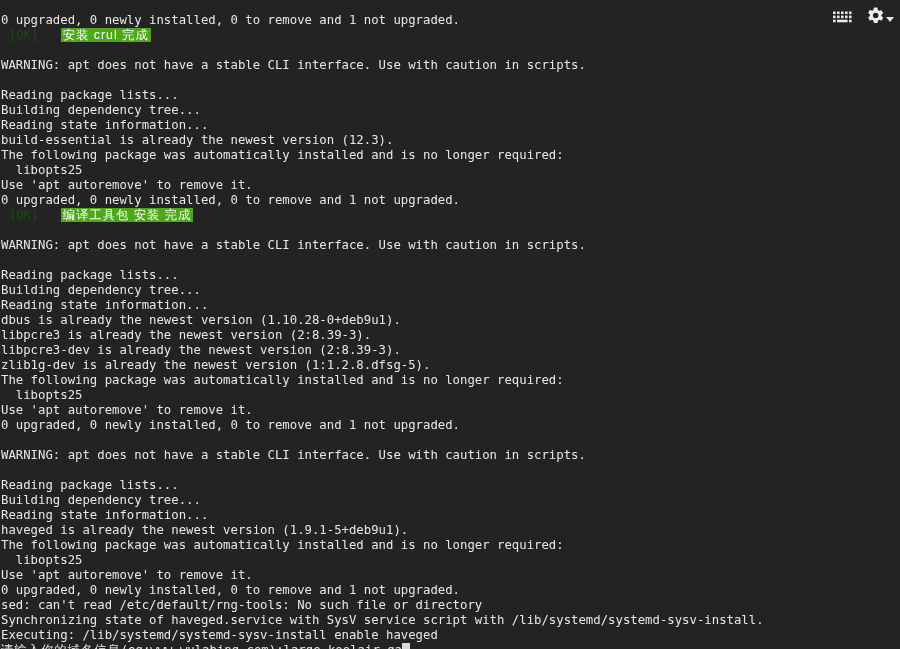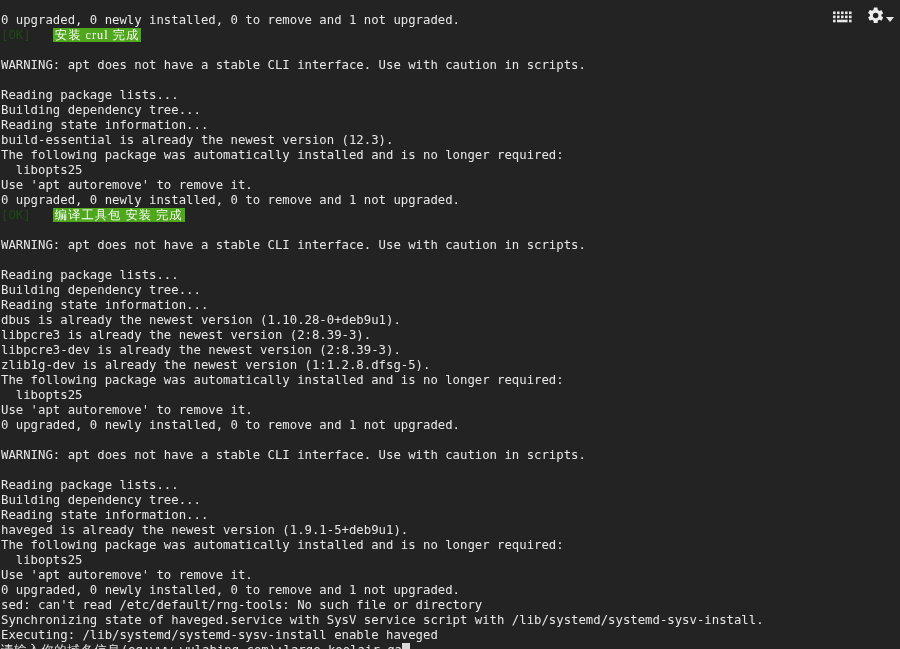--- a/index.html
+++ b/index.html
@@ -70,35 +70,36 @@
   }
   .line {
     height: 15px;
     white-space: pre;
     display: block;
   }
   .line.blank { color: transparent; }
 
   .ok-tag {
     color: #1d4a13;
+    margin-left: 8px;
   }
   .hl-green {
     background: #4fa81b;
     color: #ffffff;
     padding: 0 2px;
   }
   .cursor {
     display: inline-block;
     width: 8px;
     height: 13px;
     background: #d9d9d9;
     vertical-align: -2px;
   }
   .cjk {
-    font-family: Liberation Serif, serif;
+    font-family: Liberation Sans, sans-serif;
     letter-spacing: 1px;
   }
 </style>
 </head>
 <body>
 
 <div id="terminal">
 
   <div class="toolbar">
     <div class="tb-btn">

